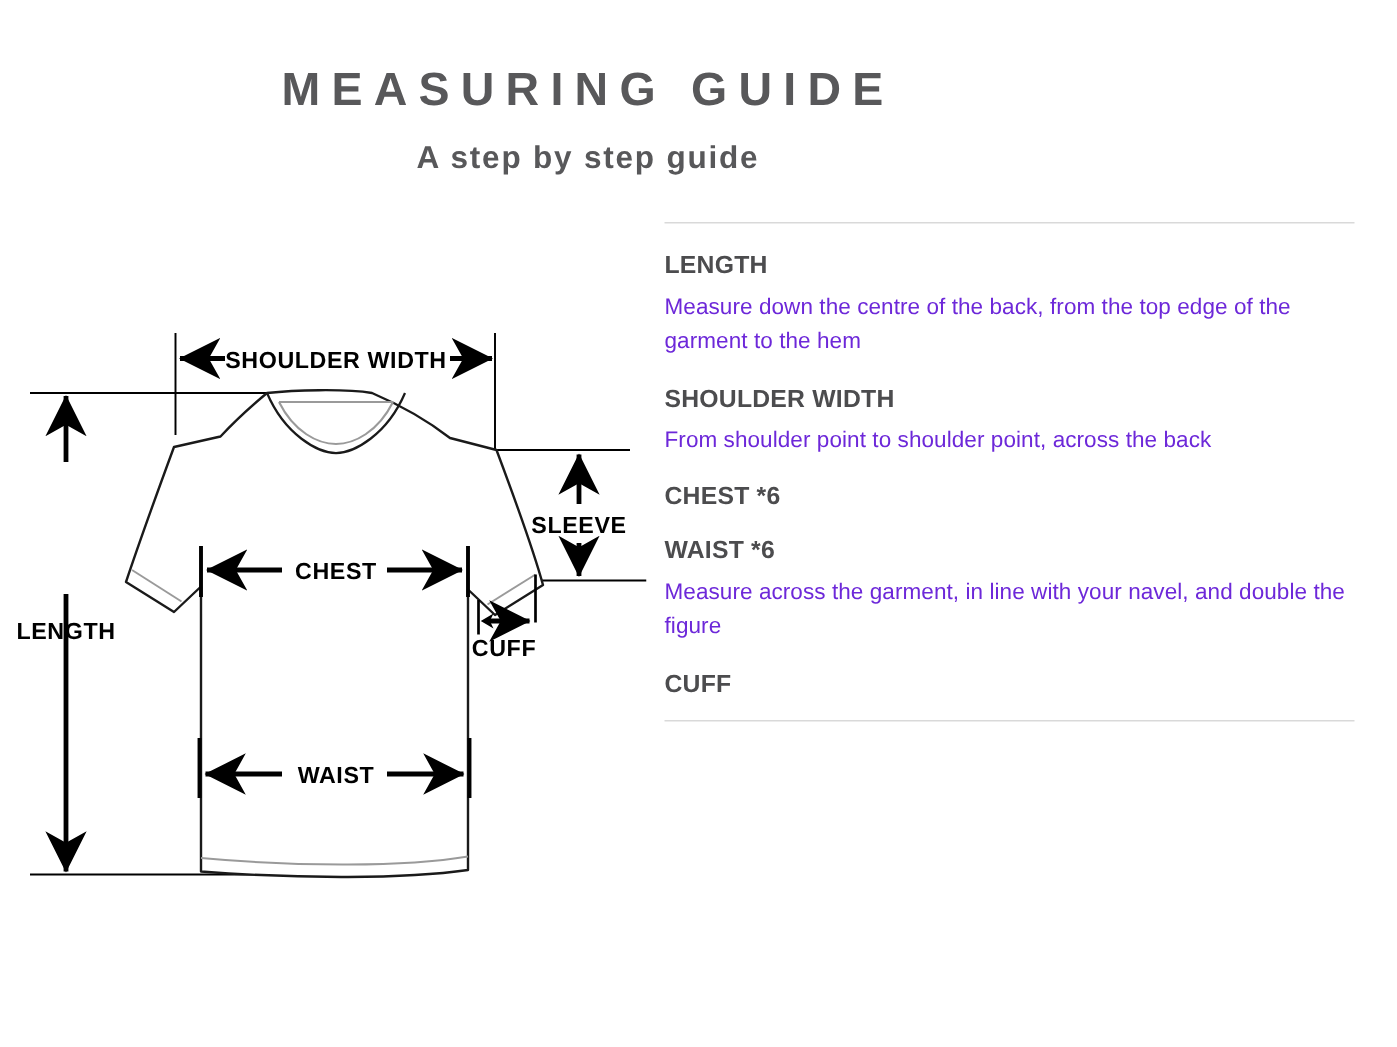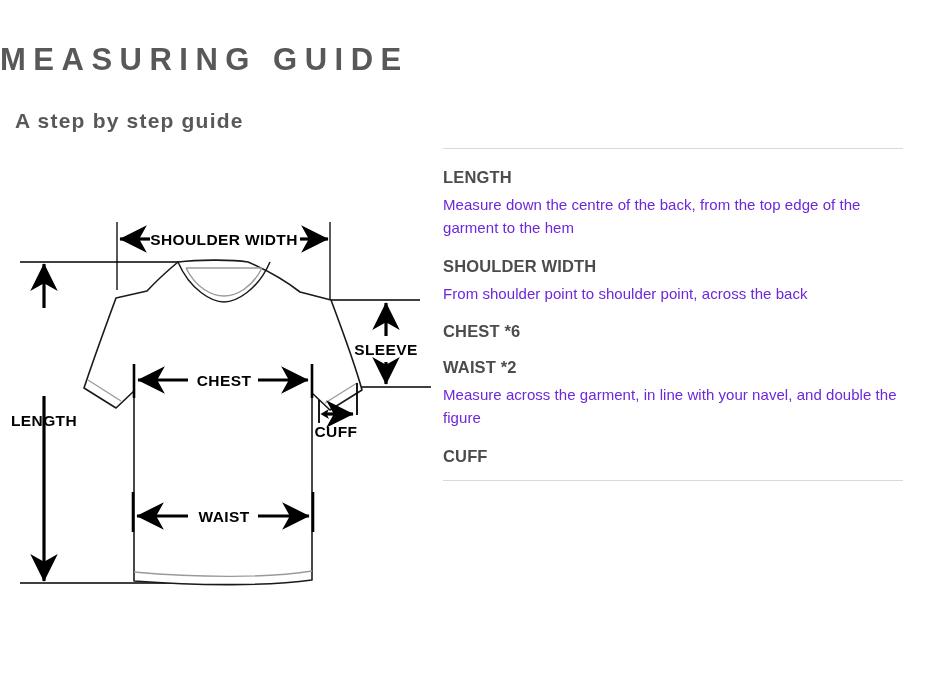--- a/index.html
+++ b/index.html
@@ -22,33 +22,33 @@
     height: 698px;
     background: #ffffff;
   }
 
   
   .header {
     position: absolute;
     top: 0;
     left: 0;
     width: 784px;
-    text-align: left;
+    text-align: center;
   }
   .title {
     margin: 0;
     padding-top: 44px;
     font-size: 31px;
     font-weight: bold;
     letter-spacing: 7.5px;
     color: #58585a;
     line-height: 1.05;
   }
   .subtitle {
-    margin: 15px;
+    margin: 0;
     padding-top: 18px;
     font-size: 21px;
     font-weight: bold;
     letter-spacing: 1.2px;
     color: #58585a;
     line-height: 1.05;
   }
 
   
   .diagram {
@@ -236,21 +236,21 @@
       <div class="entry">
         <p class="entry-term">SHOULDER WIDTH</p>
         <p class="entry-desc">From shoulder point to shoulder point, across the back</p>
       </div>
 
       <div class="entry">
         <p class="entry-term">CHEST *6</p>
       </div>
 
       <div class="entry">
-        <p class="entry-term">WAIST *2</p>
+        <p class="entry-term">WAIST *6</p>
         <p class="entry-desc">Measure across the garment, in line with your navel, and double the figure</p>
       </div>
 
       <div class="entry">
       </div>
 
       <div class="entry">
         <p class="entry-term">CUFF</p>
       </div>
 

